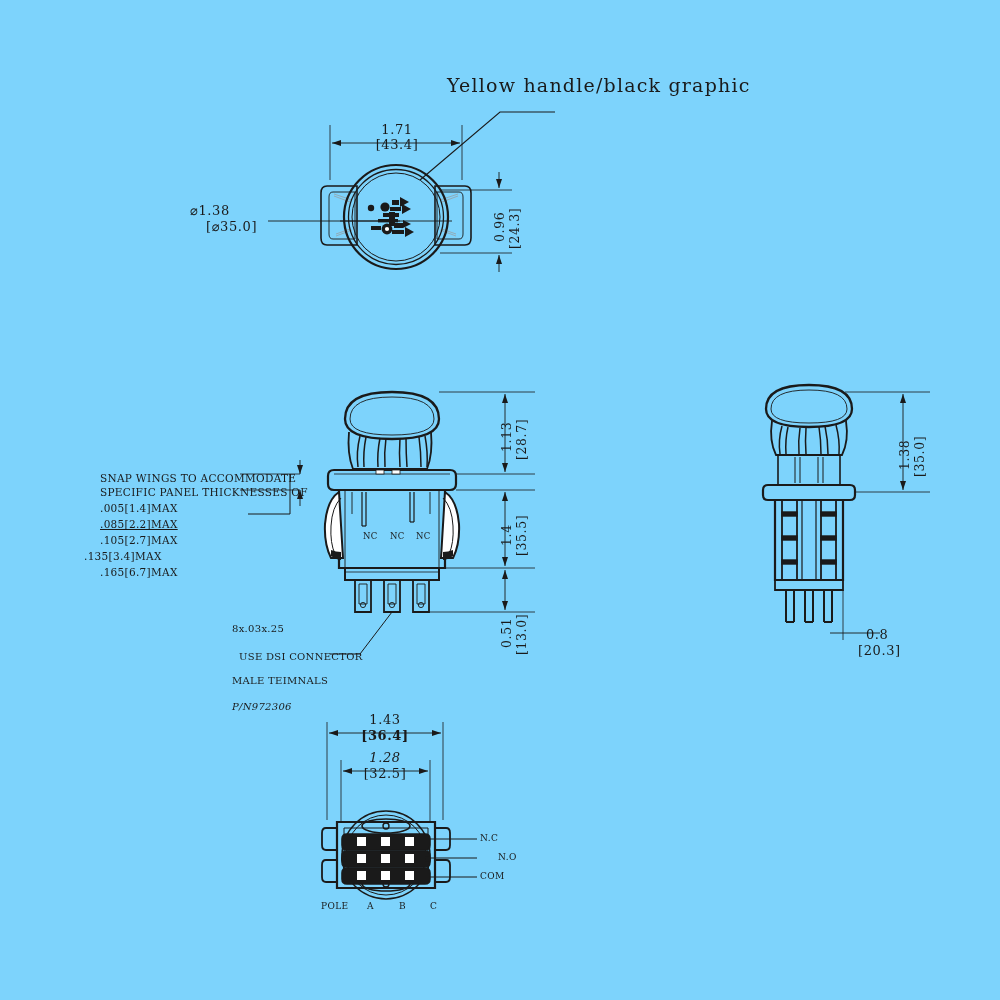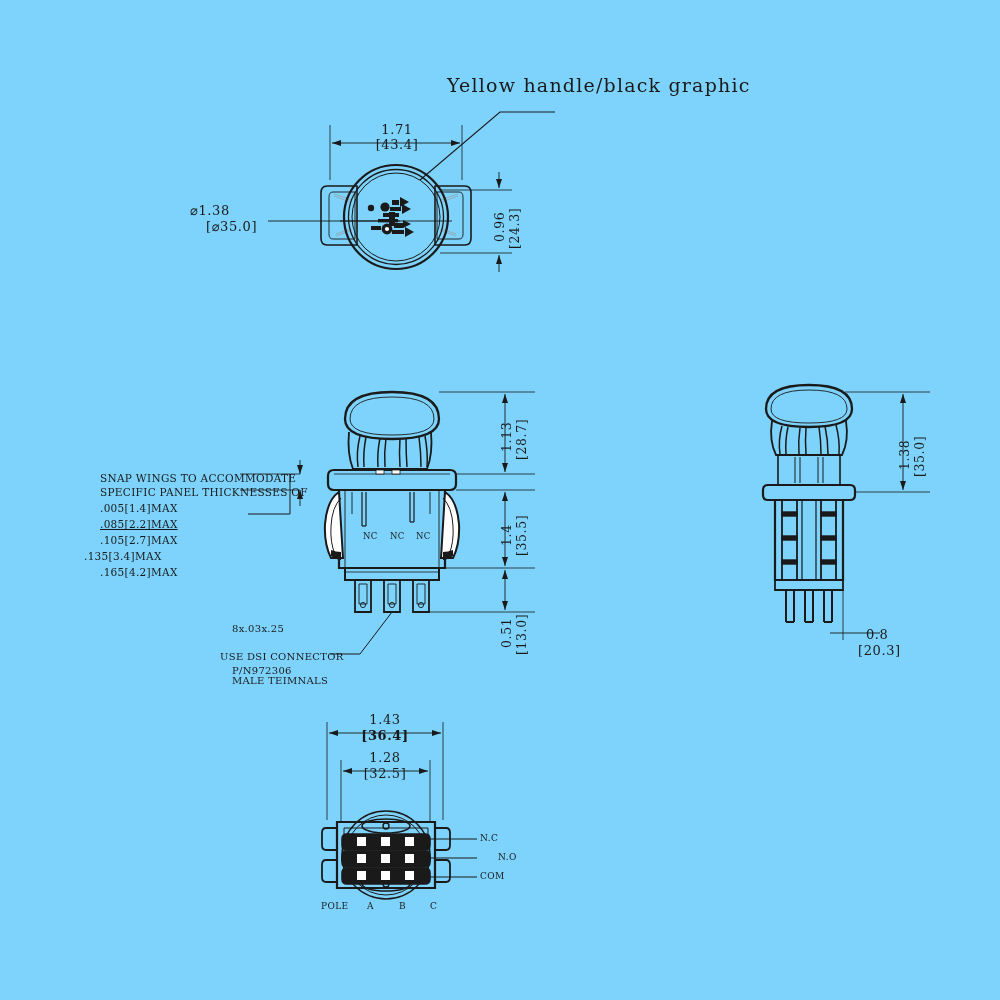--- a/index.html
+++ b/index.html
@@ -335,26 +335,26 @@
 
   <div class="txt dim" style="left:190px; top:203px;">⌀1.38</div>
   <div class="txt dim" style="left:206px; top:219px;">[⌀35.0]</div>
 
   <div class="txt note-block" style="left:100px; top:472px;">SNAP WINGS TO ACCOMMODATE</div>
   <div class="txt note-block" style="left:100px; top:486px;">SPECIFIC PANEL THICKNESSES OF</div>
   <div class="txt note-block" style="left:100px; top:502px;">.005[1.4]MAX</div>
   <div class="txt note-block" style="left:100px; top:518px;text-decoration:underline;">.085[2.2]MAX</div>
   <div class="txt note-block" style="left:100px; top:534px;">.105[2.7]MAX</div>
   <div class="txt note-block" style="left:84px; top:550px;">.135[3.4]MAX</div>
-  <div class="txt note-block" style="left:100px; top:566px;">.165[4.2]MAX</div>
+  <div class="txt note-block" style="left:100px; top:566px;">.165[6.7]MAX</div>
 
   <div class="txt note-block2" style="left:232px; top:622px;">8x.03x.25</div>
   <div class="txt note-block2" style="left:232px; top:674px;">MALE TEIMNALS</div>
-  <div class="txt note-block2" style="left:220px; top:650px;">USE DSI CONNECTOR</div>
-  <div class="txt note-block2" style="left:232px; top:664px;">P/N972306</div>
+  <div class="txt note-block2" style="left:239px; top:650px;">USE DSI CONNECTOR</div>
+  <div class="txt note-block2" style="left:232px; top:700px;font-style:italic;">P/N972306</div>
 
   <div class="txt tiny" style="left:363px; top:531px;">NC</div>
   <div class="txt tiny" style="left:390px; top:531px;">NC</div>
   <div class="txt tiny" style="left:416px; top:531px;">NC</div>
 
   <div class="txt dim-v" style="left:499px; top:452px;">1.13</div>
   <div class="txt dim-v" style="left:514px; top:460px;">[28.7]</div>
 
   <div class="txt dim-v" style="left:499px; top:546px;">1.4</div>
   <div class="txt dim-v" style="left:514px; top:556px;">[35.5]</div>
@@ -364,21 +364,21 @@
 
   <div class="txt dim-v" style="left:897px; top:470px;">1.38</div>
   <div class="txt dim-v" style="left:912px; top:477px;">[35.0]</div>
 
   <div class="txt dim" style="left:866px; top:627px;">0.8</div>
   <div class="txt dim" style="left:858px; top:643px;">[20.3]</div>
 
   <div class="txt dim" style="left:345px; top:712px; width:80px;">1.43</div>
   <div class="txt dim" style="left:345px; top:728px; width:80px;font-weight:bold;">[36.4]</div>
 
-  <div class="txt dim" style="left:345px; top:750px; width:80px;">1.28</div>
+  <div class="txt dim" style="left:345px; top:750px; width:80px;font-style:italic;">1.28</div>
   <div class="txt dim" style="left:345px; top:766px; width:80px;">[32.5]</div>
 
   <div class="txt tiny2" style="left:480px; top:833px;">N.C</div>
   <div class="txt tiny2" style="left:498px; top:852px;">N.O</div>
   <div class="txt tiny2" style="left:480px; top:871px;">COM</div>
 
   <div class="txt tiny2" style="left:321px; top:901px;">POLE</div>
   <div class="txt tiny2" style="left:367px; top:901px;">A</div>
   <div class="txt tiny2" style="left:399px; top:901px;">B</div>
   <div class="txt tiny2" style="left:430px; top:901px;">C</div>

